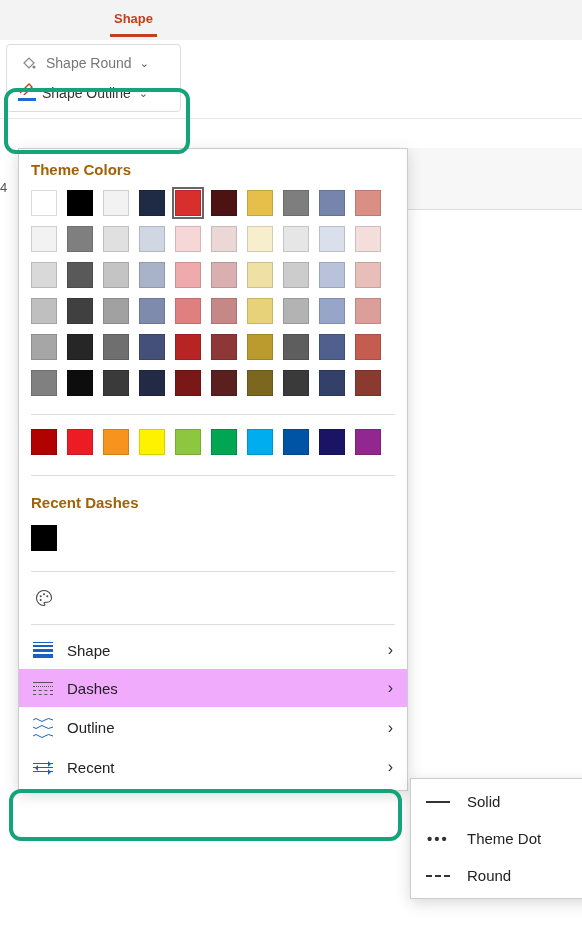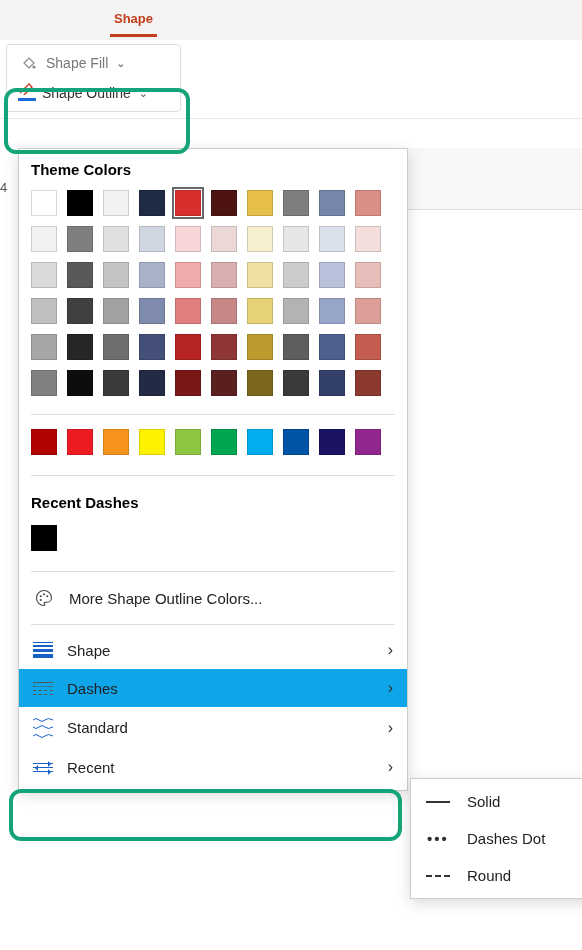--- a/index.html
+++ b/index.html
@@ -81,21 +81,21 @@
       width: 390px;
       background: #fff;
       border: 1px solid #ccc;
       box-shadow: 0 4px 14px rgba(0,0,0,0.15);
       padding-bottom: 4px;
     }
     .section-title {
       font-weight: 700;
       font-size: 15px;
       padding: 12px 12px 8px 12px;
-      color: #000000;
+      color: #a16207;
     }
     .swatch-grid {
       display: grid;
       grid-template-columns: repeat(10, 26px);
       gap: 10px 10px;
       padding: 4px 12px 12px 12px;
     }
     .swatch { width:26px; height:26px; border:1px solid rgba(0,0,0,0.14); cursor:pointer; }
     .swatch.selected { outline: 2px solid #666; outline-offset: 1px; }
     .divider { height:1px; background:#ddd; margin:6px 12px; }
@@ -109,21 +109,21 @@
 
     .menu-item {
       display:flex; align-items:center;
       padding: 10px 14px;
       gap: 14px;
       cursor:pointer;
       color:#222;
       font-size:15px;
       position:relative;
     }
-    .menu-item:hover, .menu-item.hovered { background:#0ea5e9; }
+    .menu-item:hover, .menu-item.hovered { background:#f0abfc; }
     .menu-item .chev { margin-left:auto; font-size:16px; color:#333; }
     .menu-icon { width:22px; display:flex; justify-content:center; align-items:center; }
 
     .no-outline-box {
       width:20px; height:20px; border:2px solid #333;
     }
     .palette-icon svg, .eyedrop-icon svg { width:20px; height:20px; }
 
     .weight-icon { display:flex; flex-direction:column; gap:2px; width:20px; }
     .weight-icon span:nth-child(1){height:1px;background:#1761c6;width:100%;}
@@ -180,21 +180,21 @@
 
 <div class="toolbar">
   <div class="toolbar-group">
     <button class="toolbar-btn">
       <span class="menu-icon">
         <svg width="16" height="14" viewBox="0 0 16 14">
             <path d="M3 7 L8 2 L13 7 L8 12 Z" fill="none" stroke="#888" stroke-width="1.2"></path>
             <circle cx="13" cy="11" r="1.6" fill="#888"></circle>
           </svg>
       </span>
-      <span>Shape Fill</span>
+      <span>Shape Round</span>
       <span class="chev-down">⌄</span>
     </button>
     <button class="toolbar-btn outline-active">
       <span class="outline-icon">
         <svg width="16" height="12" viewBox="0 0 16 12">
             <path d="M2 10 L11 1 L14 4 L5 13" fill="none" stroke="#c43e1c" stroke-width="1.4"></path>
           </svg>
       </span>
       <span>Shape Outline</span>
       <span class="chev-down">⌄</span>
@@ -296,21 +296,20 @@
   <div class="menu-item">
     <span class="menu-icon palette-icon">
       <svg viewBox="0 0 24 24">
           <path d="M12 3a9 9 0 1 0 0 18c1 0 1-1 1-1 0-1-1-1-1-2 0-1 1-1 2-1h2a5 5 0 0 0 5-5c0-5-4-9-9-9z" fill="none" stroke="#444" stroke-width="1.3"></path>
           <circle cx="8" cy="10" r="1.2" fill="#444"></circle>
           <circle cx="12" cy="7.5" r="1.2" fill="#444"></circle>
           <circle cx="16" cy="10" r="1.2" fill="#444"></circle>
           <circle cx="8" cy="14.5" r="1.2" fill="#444"></circle>
         </svg>
     </span>
-    <span>More Shape Outline Colors...</span>
   </div>
   <div class="divider"></div>
 
   <div class="menu-item">
     <span class="menu-icon weight-icon">
         <span></span>
         <span></span>
         <span></span>
         <span></span>
       </span>
@@ -332,21 +331,21 @@
       <svg viewBox="0 0 20 5">
           <path d="M0 3 Q3 0 6 3 T12 3 T20 3" stroke="#1860c5" fill="none"></path>
         </svg>
       <svg viewBox="0 0 20 5">
           <path d="M0 2 Q3 5 6 2 T12 2 T20 2" stroke="#1860c5" fill="none"></path>
         </svg>
       <svg viewBox="0 0 20 5">
           <path d="M0 3 Q3 0 6 3 T12 3 T20 3" stroke="#1860c5" fill="none"></path>
         </svg>
     </span>
-    <span>Standard</span>
+    <span>Outline</span>
     <span class="chev">›</span>
   </div>
   <div class="menu-item">
     <span class="menu-icon arrows-icon">
         <span></span>
         <span></span>
         <span></span>
       </span>
     <span>Recent</span>
     <span class="chev">›</span>
@@ -355,21 +354,21 @@
 
 <div class="submenu">
   <div class="menu-item">
     <span class="dash-sample solid">
         <span></span>
       </span>
     <span>Solid</span>
   </div>
   <div class="menu-item">
     <span class="dash-sample rdot">•••</span>
-    <span>Dashes Dot</span>
+    <span>Theme Dot</span>
   </div>
   <div class="menu-item">
     <span class="dash-sample dash">
         <span></span>
       </span>
     <span>Round</span>
   </div>
 </div>
 
 <div class="highlight-outline hg1"></div>

